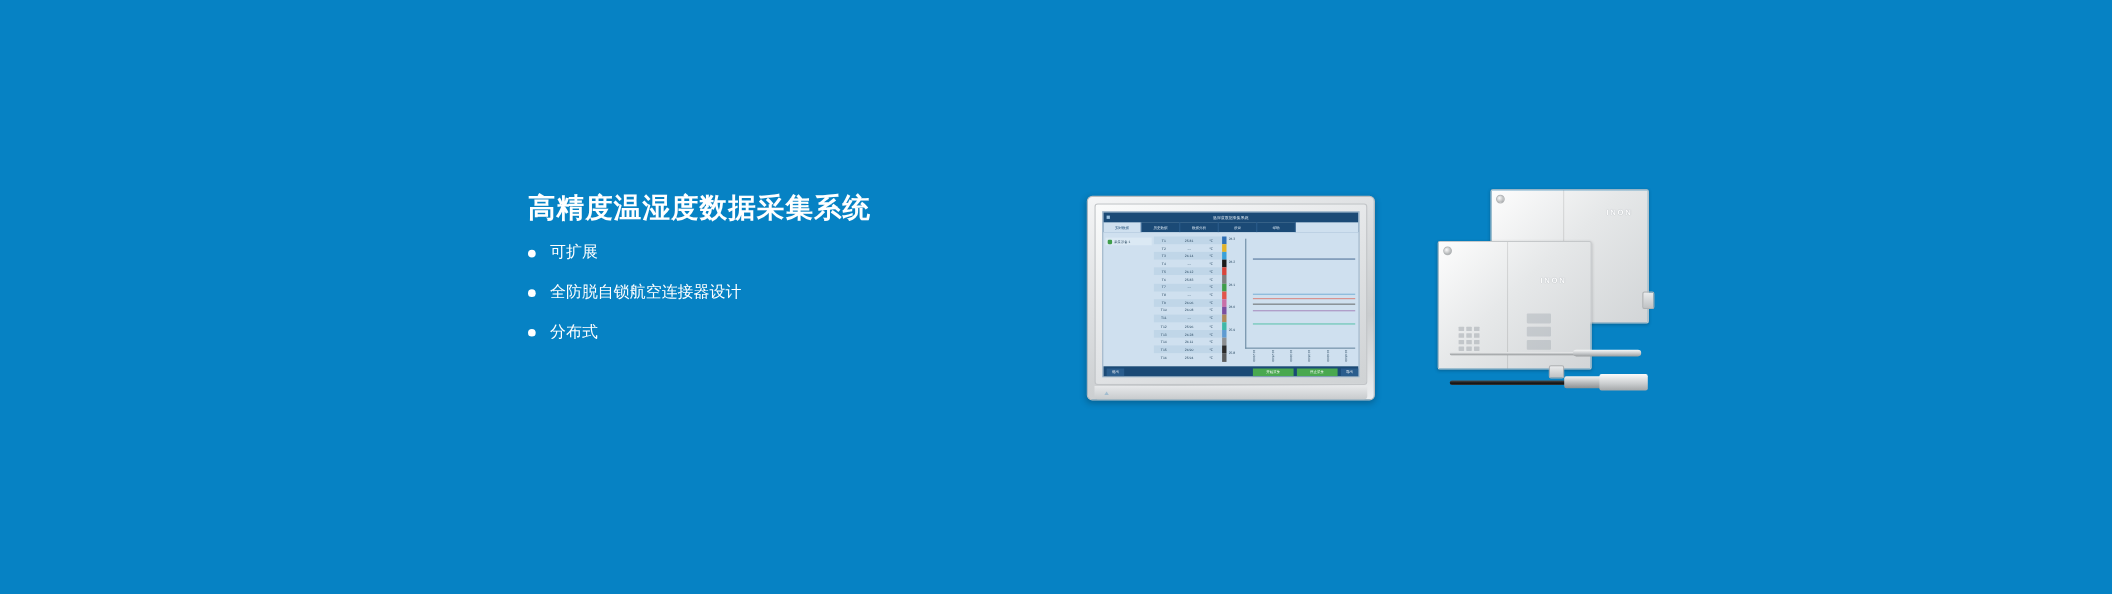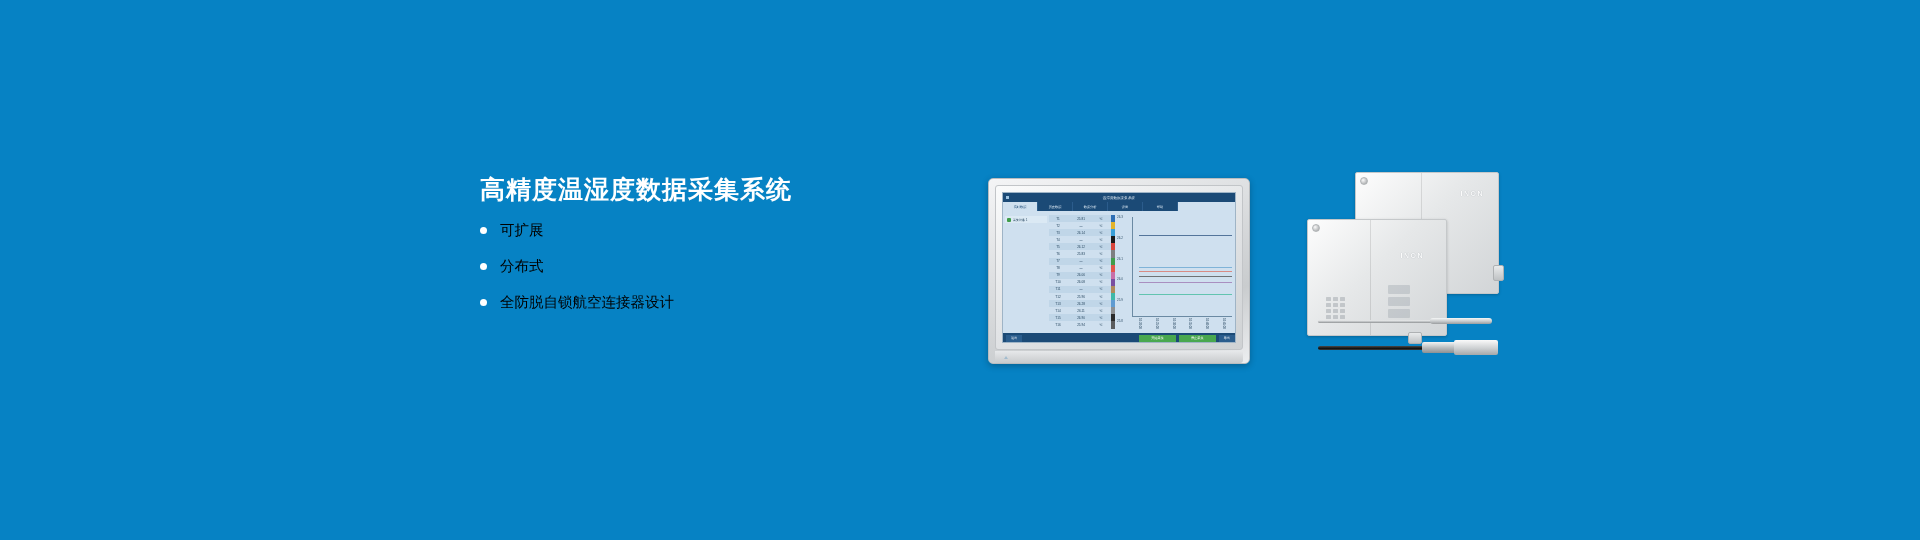--- a/index.html
+++ b/index.html
@@ -16,21 +16,21 @@
     font-size:25px;font-weight:bold;color:#ffffff;letter-spacing:1px;
     line-height:34px;margin:0 0 14px 0;white-space:nowrap;
   }
   .subhead{
     font-size:14.5px;color:#eaf4fb;line-height:22px;margin:0 0 20px 0;
     white-space:nowrap;font-weight:normal;
   }
   .features{list-style:none;margin:0;padding:0;}
   .feature{
     display:flex;align-items:center;margin-bottom:16px;
-    font-size:14.5px;color:#000000;line-height:20px;
+    font-size:14.5px;color:#ffffff;line-height:20px;
   }
   .bullet{
     width:7px;height:7px;border-radius:50%;background:#ffffff;
     margin-right:13px;flex:0 0 auto;
   }
 
   
   .monitor{position:absolute;left:988px;top:178px;width:262px;height:186px;}
   .mon-outer{
     position:absolute;inset:0;border-radius:5px;
@@ -164,25 +164,25 @@
 
   <div class="copy">
     <h1 class="headline">高精度温湿度数据采集系统</h1>
     <ul class="features">
       <li class="feature">
         <span class="bullet"></span>
         <span>可扩展</span>
       </li>
       <li class="feature">
         <span class="bullet"></span>
-        <span>分布式</span>
+        <span>全防脱自锁航空连接器设计</span>
       </li>
       <li class="feature">
         <span class="bullet"></span>
-        <span>全防脱自锁航空连接器设计</span>
+        <span>分布式</span>
       </li>
     </ul>
   </div>
 
   <div class="monitor">
     <div class="mon-outer"></div>
     <div class="mon-inner">
       <div class="screen">
 
         <div class="scr-title">

